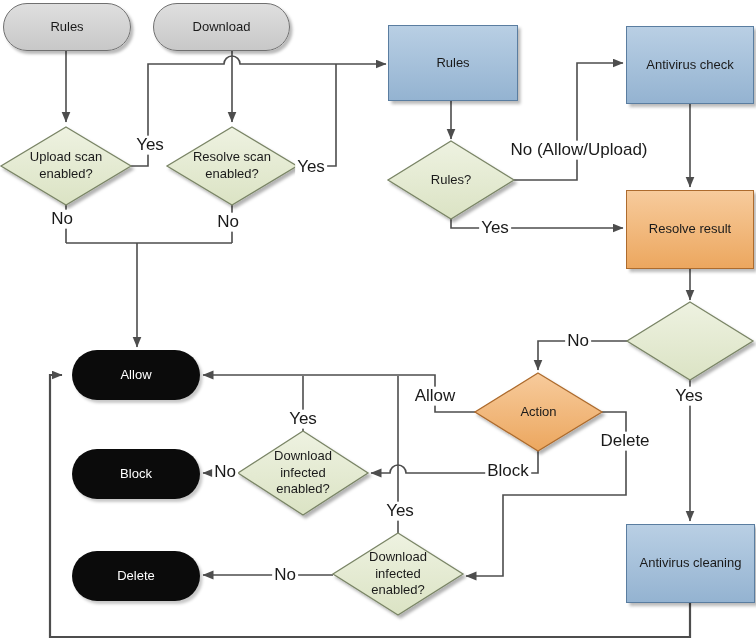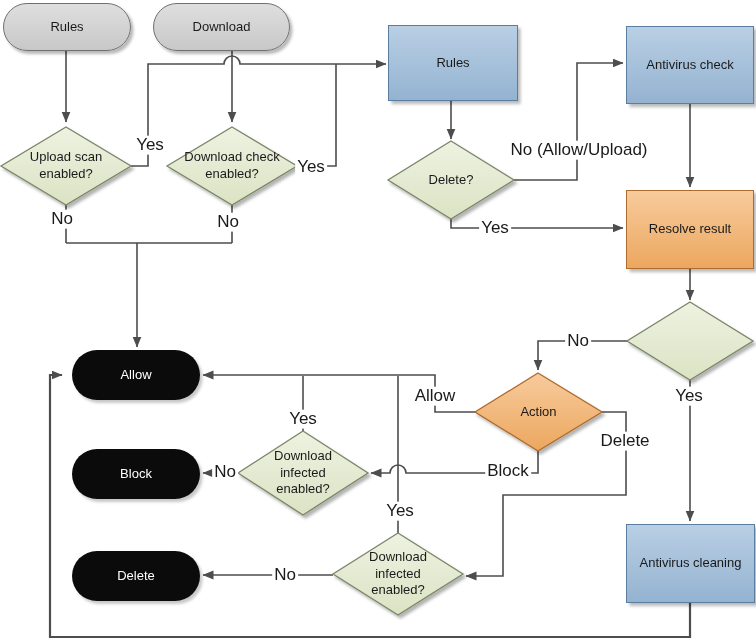--- a/index.html
+++ b/index.html
@@ -134,24 +134,24 @@
     <span class="dtext">Resolve result</span>
   </div>
   <div class="node rect blue" style="left:626px;top:524px;width:127px;height:77px">
     <span class="dtext">Antivirus cleaning</span>
   </div>
 
   <div class="node diamond-label" style="left:1px;top:127px;width:130px;height:78px">
     <span class="dtext w104">Upload scan enabled?</span>
   </div>
   <div class="node diamond-label" style="left:167px;top:127px;width:130px;height:78px">
-    <span class="dtext w104">Download check enabled?</span>
+    <span class="dtext w104">Resolve scan enabled?</span>
   </div>
   <div class="node diamond-label" style="left:388px;top:141px;width:126px;height:78px">
-    <span class="dtext">Delete?</span>
+    <span class="dtext">Rules?</span>
   </div>
   <div class="node diamond-label" style="left:475px;top:373px;width:127px;height:78px">
     <span class="dtext">Action</span>
   </div>
   <div class="node diamond-label" style="left:238px;top:431px;width:130px;height:84px">
     <span class="dtext w64">Download infected enabled?</span>
   </div>
   <div class="node diamond-label" style="left:333px;top:533px;width:130px;height:82px">
     <span class="dtext w64">Download infected enabled?</span>
   </div>

